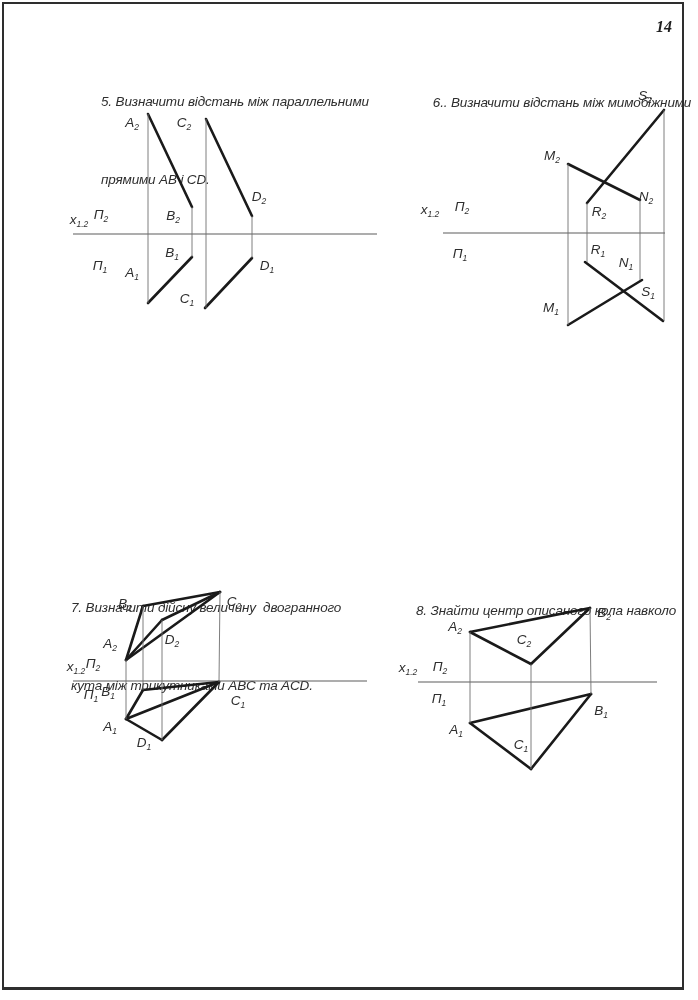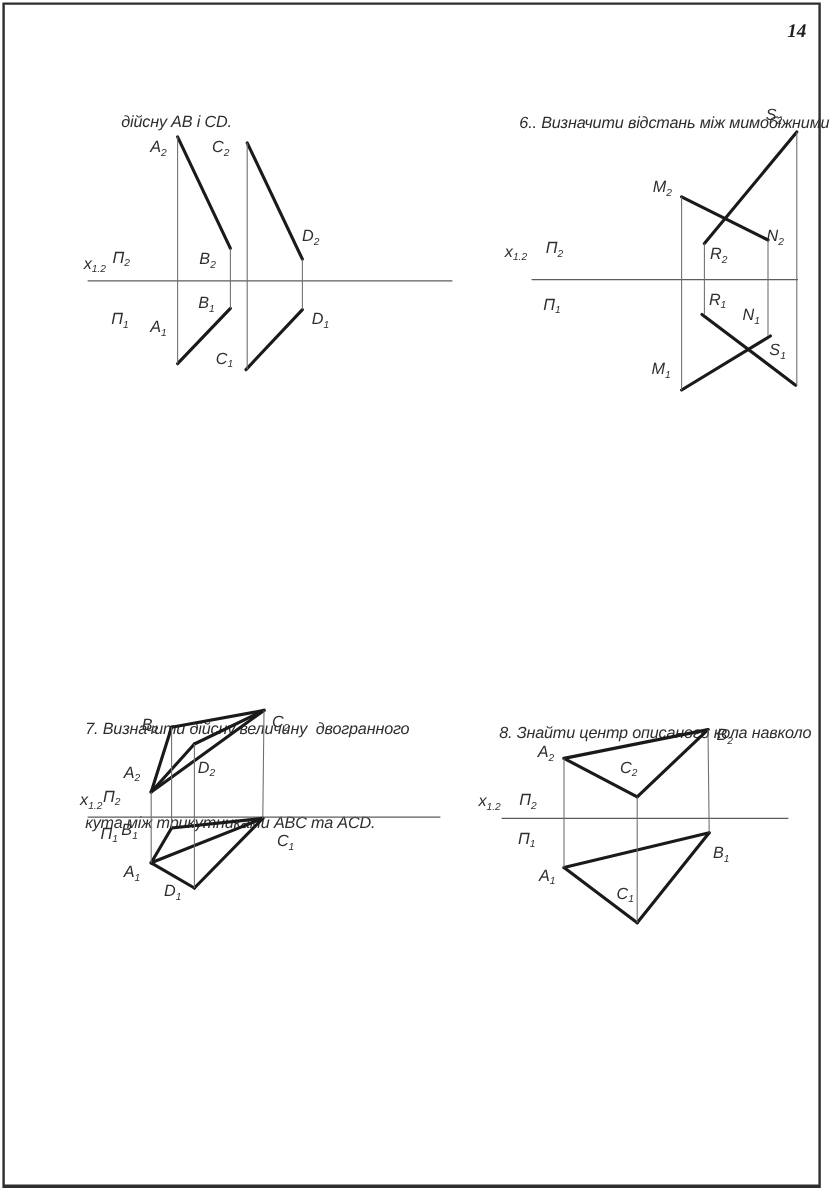--- a/index.html
+++ b/index.html
@@ -45,21 +45,22 @@
 </style>
 </head>
 <body>
 
 <div id="page">
   <div id="frame"></div>
 
   <div id="pagenum">14</div>
 
   <div class="title" id="t5">
-    <div>дійсну AB і CD.</div>
+    <div>5. Визначити відстань між параллельними</div>
+    <div>прямими AB і CD.</div>
   </div>
 
   <div class="title" id="t6">
     <div>6.. Визначити відстань між мимобіжними</div>
   </div>
 
   <div class="title" id="t7">
     <div>7. Визначити дійсну величину  двогранного</div>
     <div>кута між трикутниками ABC та ACD.</div>
   </div>

